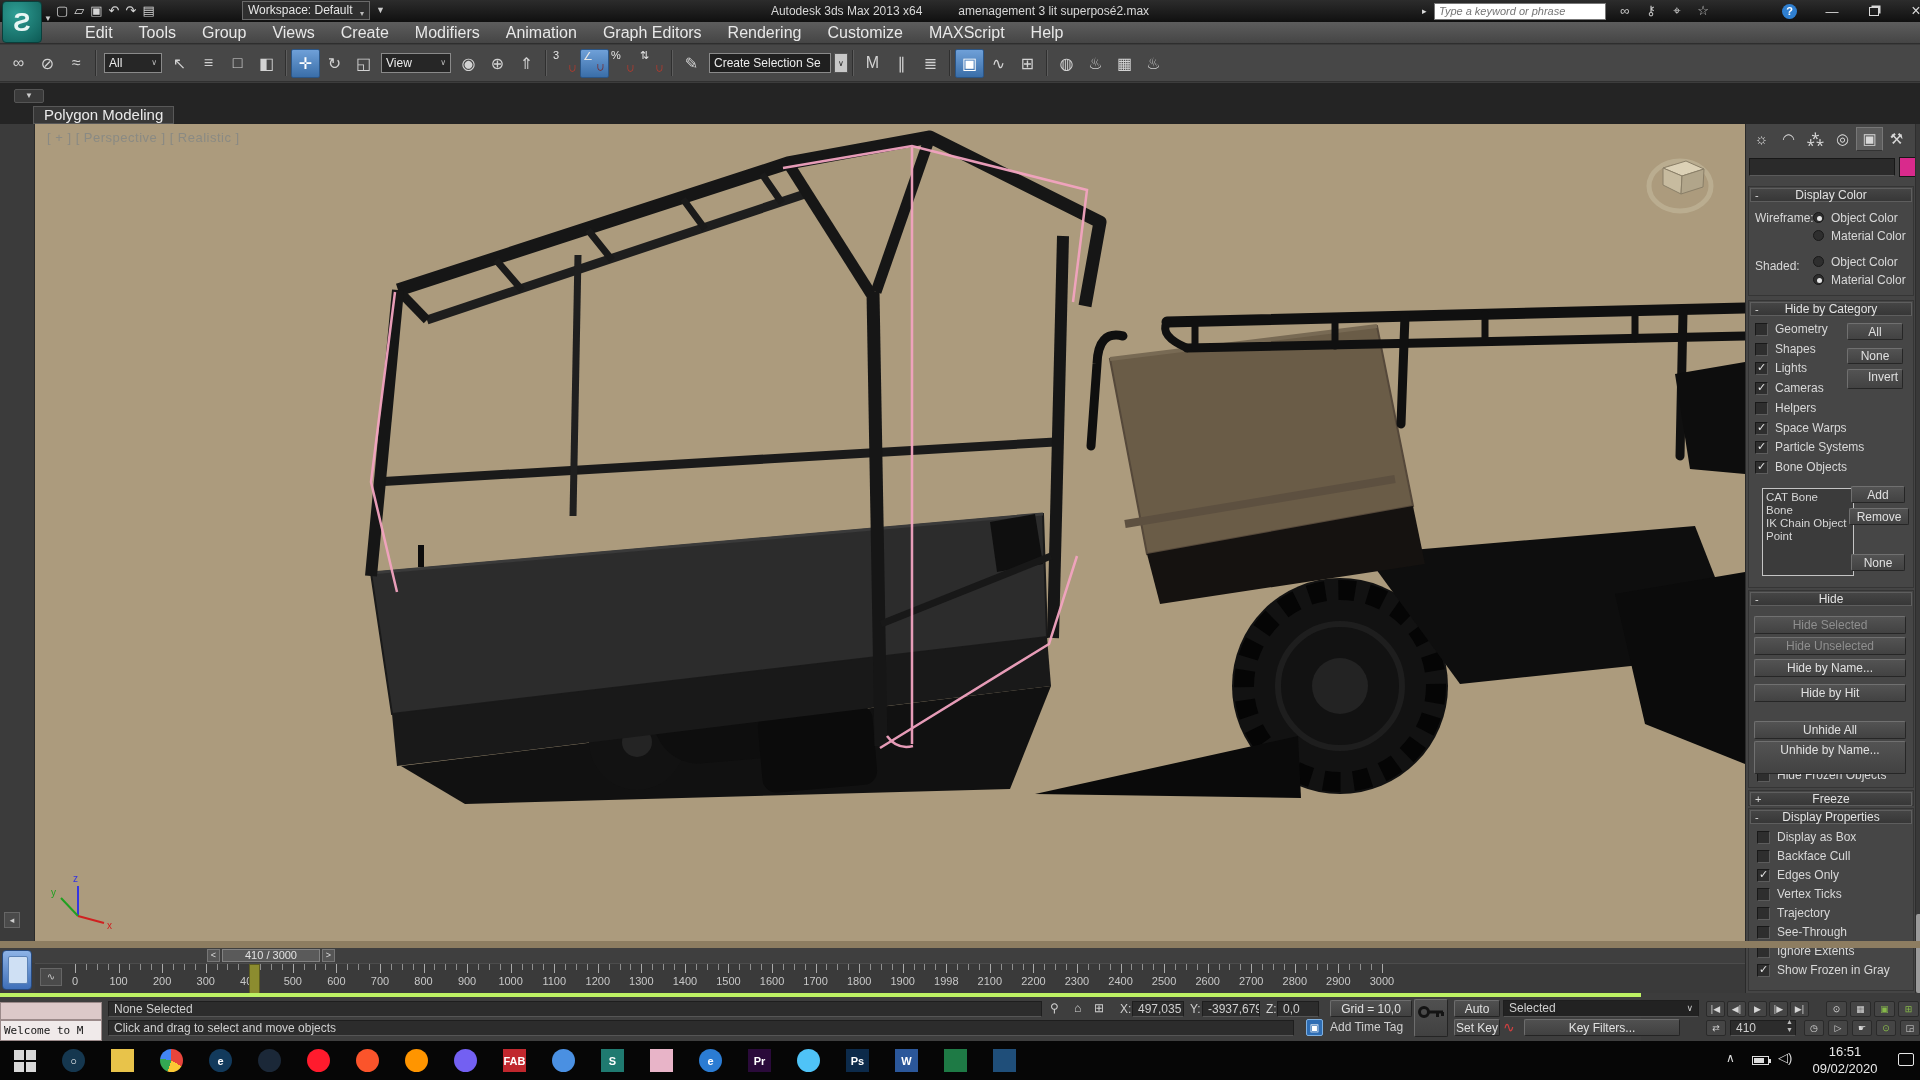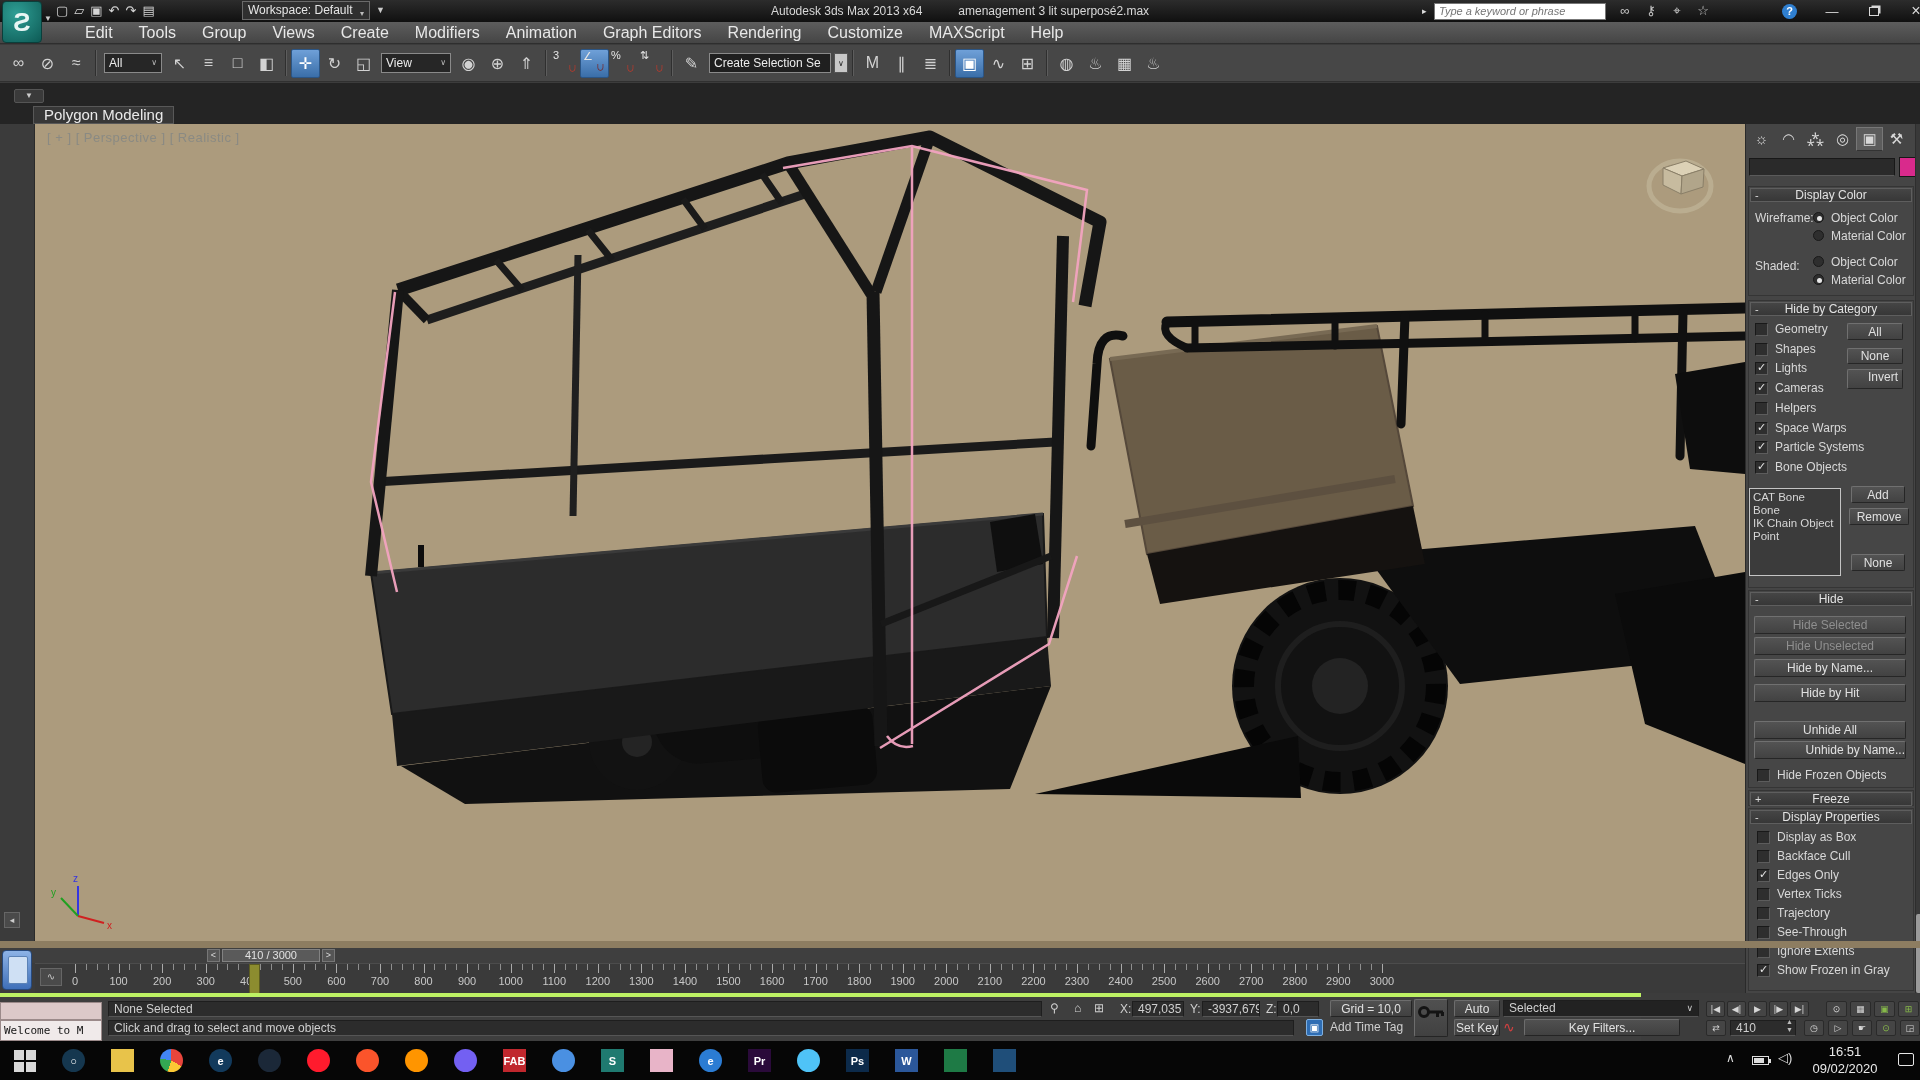--- a/index.html
+++ b/index.html
@@ -367,21 +367,21 @@
       <span class="rd on" style="left:64px;top:87px;"></span>
       <div class="plabel" style="left:82px;top:86px;">Material Color</div>
     </div>
 
     <div class="roll" style="top:176px;height:288px;">
       <div class="rhead"><span class="pm">-</span><span>Hide by Category</span></div>
       <div id="catrows"></div>
       <div class="pbtn" style="left:98px;top:22px;width:56px;height:17px;line-height:16px;">All</div>
       <div class="pbtn" style="left:98px;top:47px;width:56px;height:16px;line-height:15px;">None</div>
       <div class="pbtn" style="left:98px;top:68px;width:56px;height:20px;line-height:15px;padding-left:16px;">Invert</div>
-      <div id="catlist" style="left:0;top:187px;width:92px;height:88px;">
+      <div id="catlist" style="left:13px;top:187px;width:92px;height:88px;">
 
       <div>CAT Bone</div>
           <div>Bone</div>
           <div>IK Chain Object</div>
           <div>Point</div>
         </div>
       <div class="pbtn" style="left:102px;top:185px;width:54px;height:17px;line-height:16px;">Add</div>
       <div class="pbtn" style="left:100px;top:207px;width:60px;height:17px;line-height:16px;">Remove</div>
       <div class="pbtn" style="left:102px;top:253px;width:54px;height:17px;line-height:16px;">None</div>
     <span class="cb" style="left: 6px; top: 22px;"></span>
@@ -405,21 +405,21 @@
     <div class="roll" style="top:466px;height:198px;">
       <div class="rhead"><span class="pm">-</span><span>Hide</span></div>
       <div id="hidebtns"></div>
       <span class="cb" style="left:8px;top:178px;"></span>
       <div class="plabel" style="left:28px;top:177px;">Hide Frozen Objects</div>
     <div class="pbtn disabled" style="left: 5px; top: 25px; width: 152px; height: 18px; line-height: 17px;">Hide Selected</div>
         <div class="pbtn disabled" style="left: 5px; top: 46px; width: 152px; height: 18px; line-height: 17px;">Hide Unselected</div>
         <div class="pbtn" style="left: 5px; top: 68px; width: 152px; height: 18px; line-height: 17px;">Hide by Name...</div>
         <div class="pbtn" style="left: 5px; top: 93px; width: 152px; height: 18px; line-height: 17px;">Hide by Hit</div>
         <div class="pbtn" style="left: 5px; top: 130px; width: 152px; height: 18px; line-height: 17px;">Unhide All</div>
-        <div class="pbtn" style="left: 5px; top: 150px; width: 152px; height: 18px; line-height: 17px; text-align: right;">Unhide by Name...</div>
+        <div class="pbtn" style="left: 5px; top: 150px; width: 152px; height: 33px; line-height: 17px;">Unhide by Name...</div>
       </div>
 
     <div class="roll" style="top:666px;height:16px;">
       <div class="rhead"><span class="pm">+</span><span>Freeze</span></div>
     </div>
 
     <div class="roll" style="top:684px;height:183px;">
       <div class="rhead"><span class="pm">-</span><span>Display Properties</span></div>
       <div id="dprows"></div>
     <span class="cb" style="left: 8px; top: 22px;"></span>
@@ -588,21 +588,21 @@
       <div class="rlab" style="left: 475.64px;">1000</div>
       <div class="rlab" style="left: 519.204px;">1100</div>
       <div class="rlab" style="left: 562.768px;">1200</div>
       <div class="rlab" style="left: 606.332px;">1300</div>
       <div class="rlab" style="left: 649.896px;">1400</div>
       <div class="rlab" style="left: 693.46px;">1500</div>
       <div class="rlab" style="left: 737.024px;">1600</div>
       <div class="rlab" style="left: 780.588px;">1700</div>
       <div class="rlab" style="left: 824.152px;">1800</div>
       <div class="rlab" style="left: 867.716px;">1900</div>
-      <div class="rlab" style="left: 911.28px;">2000</div>
+      <div class="rlab" style="left: 911.28px;">1998</div>
       <div class="rlab" style="left: 954.844px;">2100</div>
       <div class="rlab" style="left: 998.408px;">2200</div>
       <div class="rlab" style="left: 1041.97px;">2300</div>
       <div class="rlab" style="left: 1085.54px;">2400</div>
       <div class="rlab" style="left: 1129.1px;">2500</div>
       <div class="rlab" style="left: 1172.66px;">2600</div>
       <div class="rlab" style="left: 1216.23px;">2700</div>
       <div class="rlab" style="left: 1259.79px;">2800</div>
       <div class="rlab" style="left: 1303.36px;">2900</div>
       <div class="rlab" style="left: 1346.92px;">3000</div>

